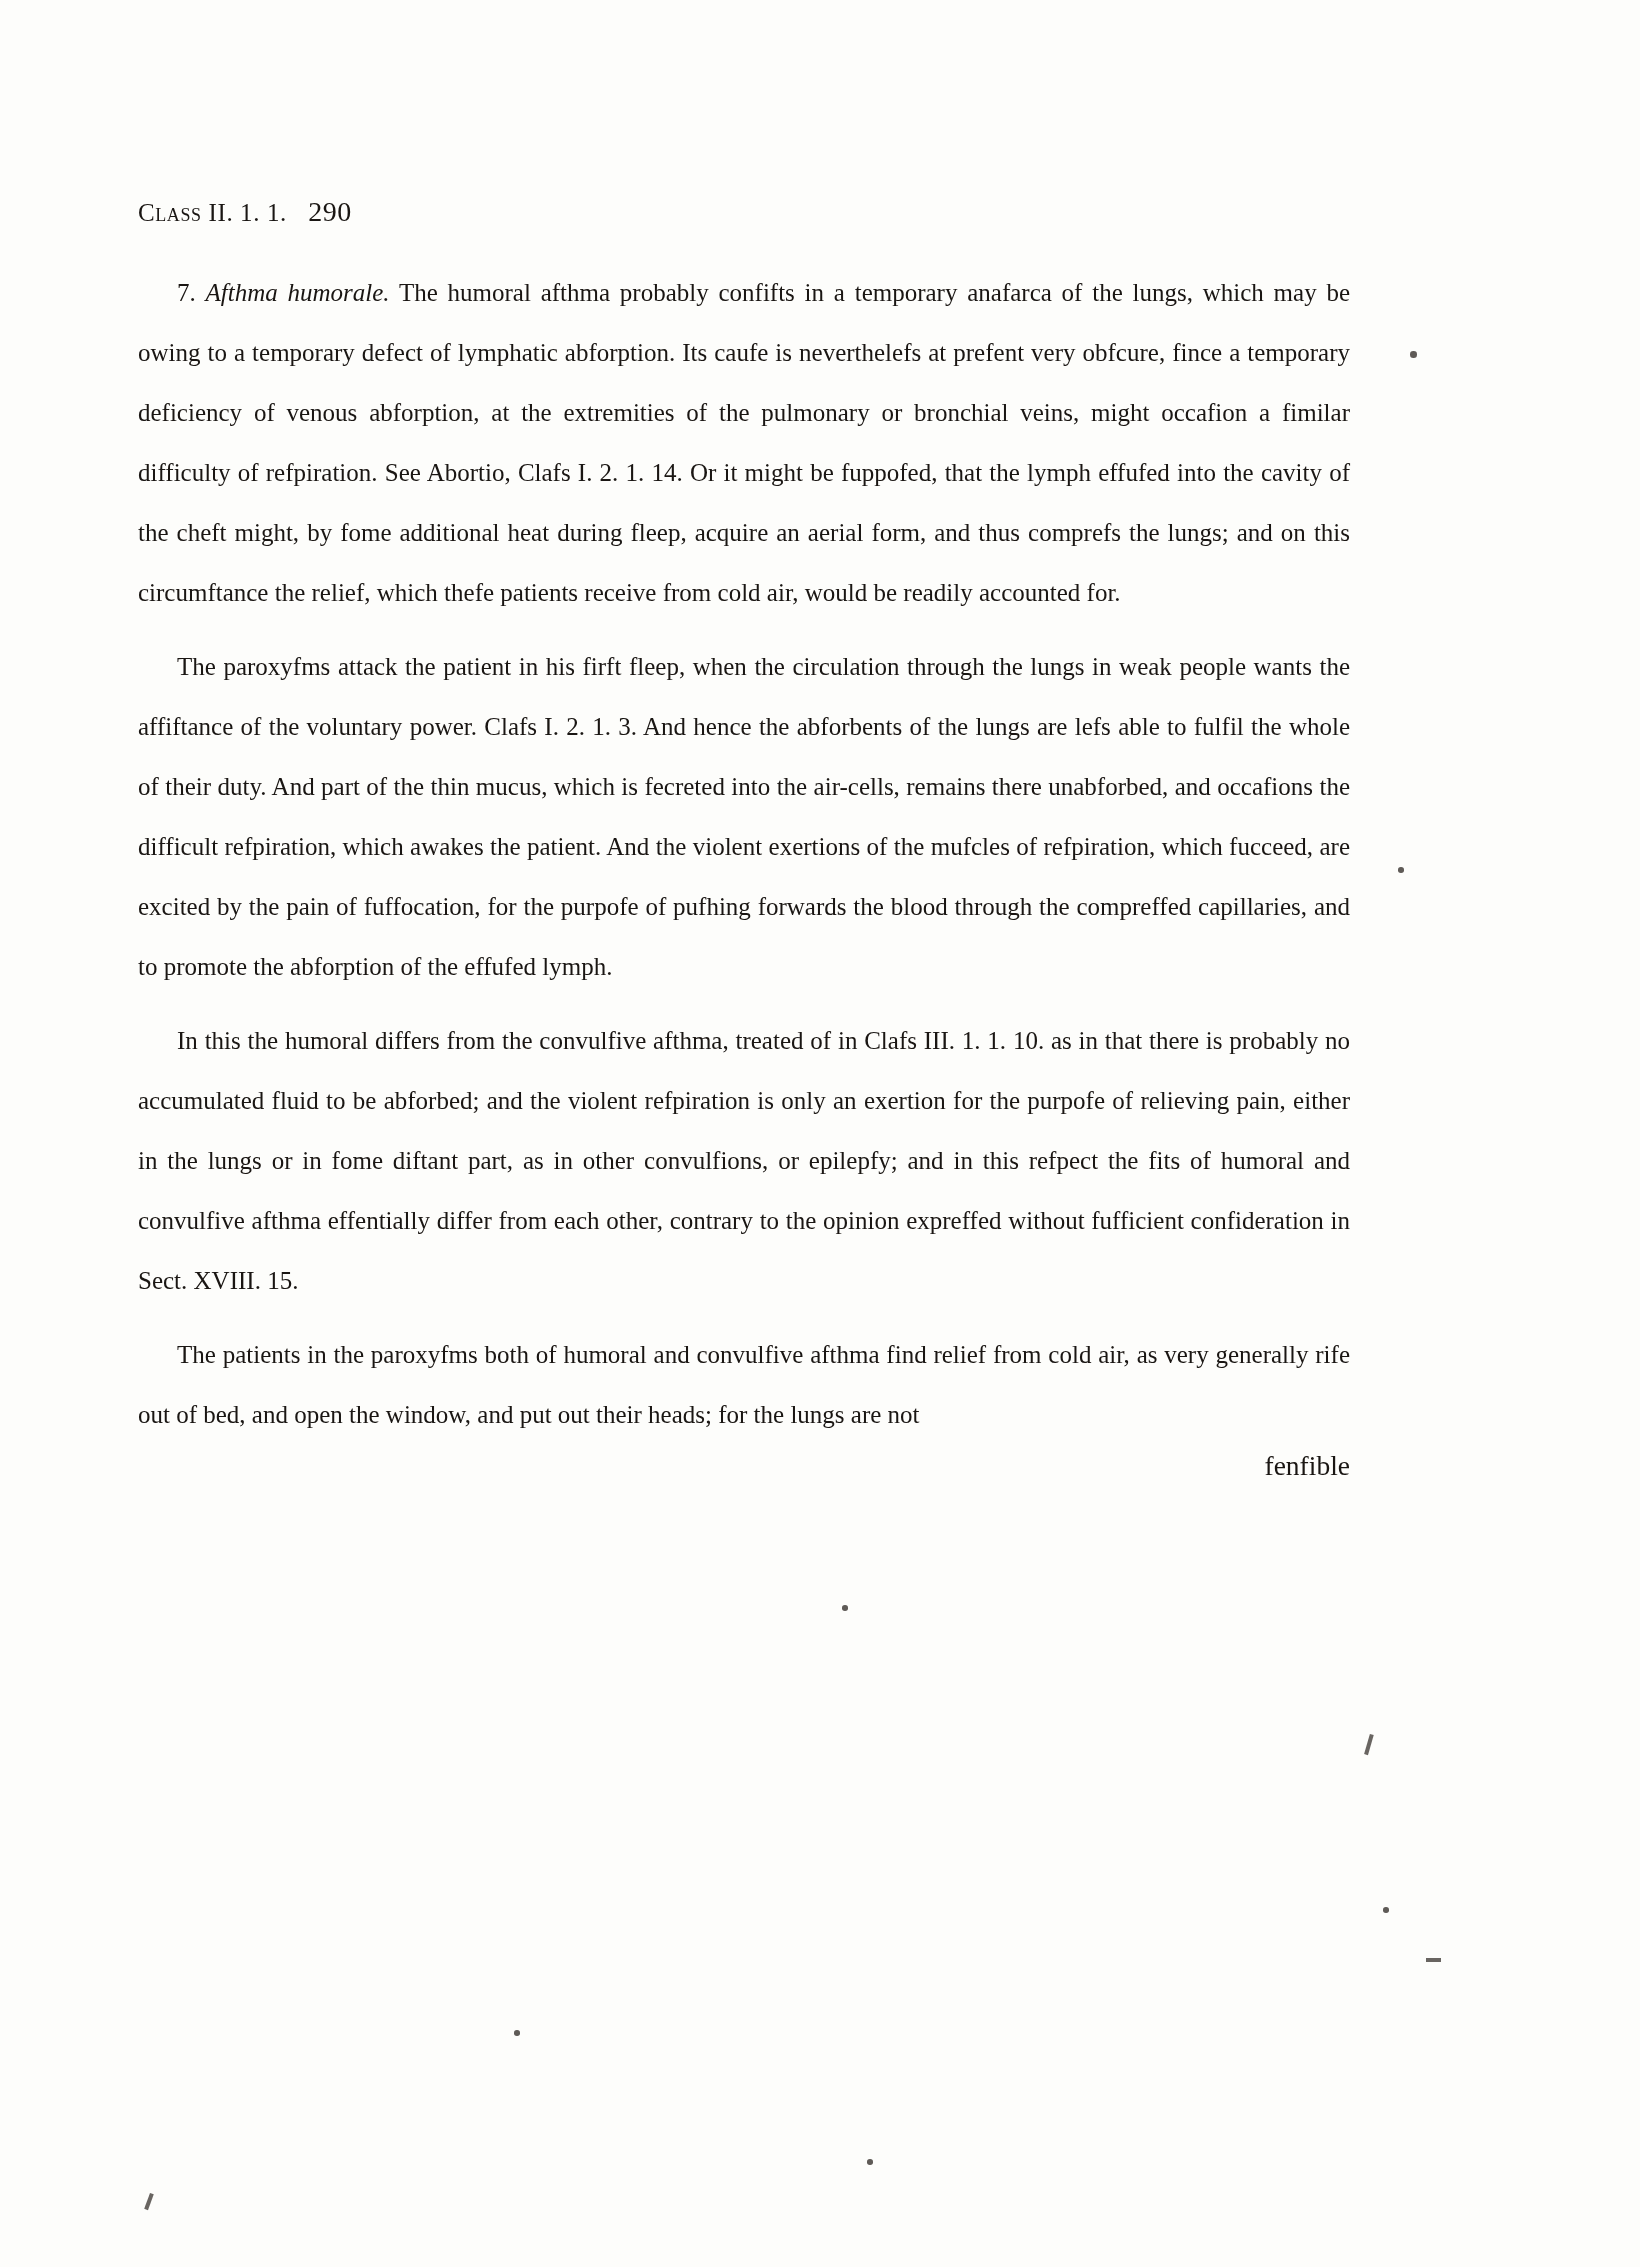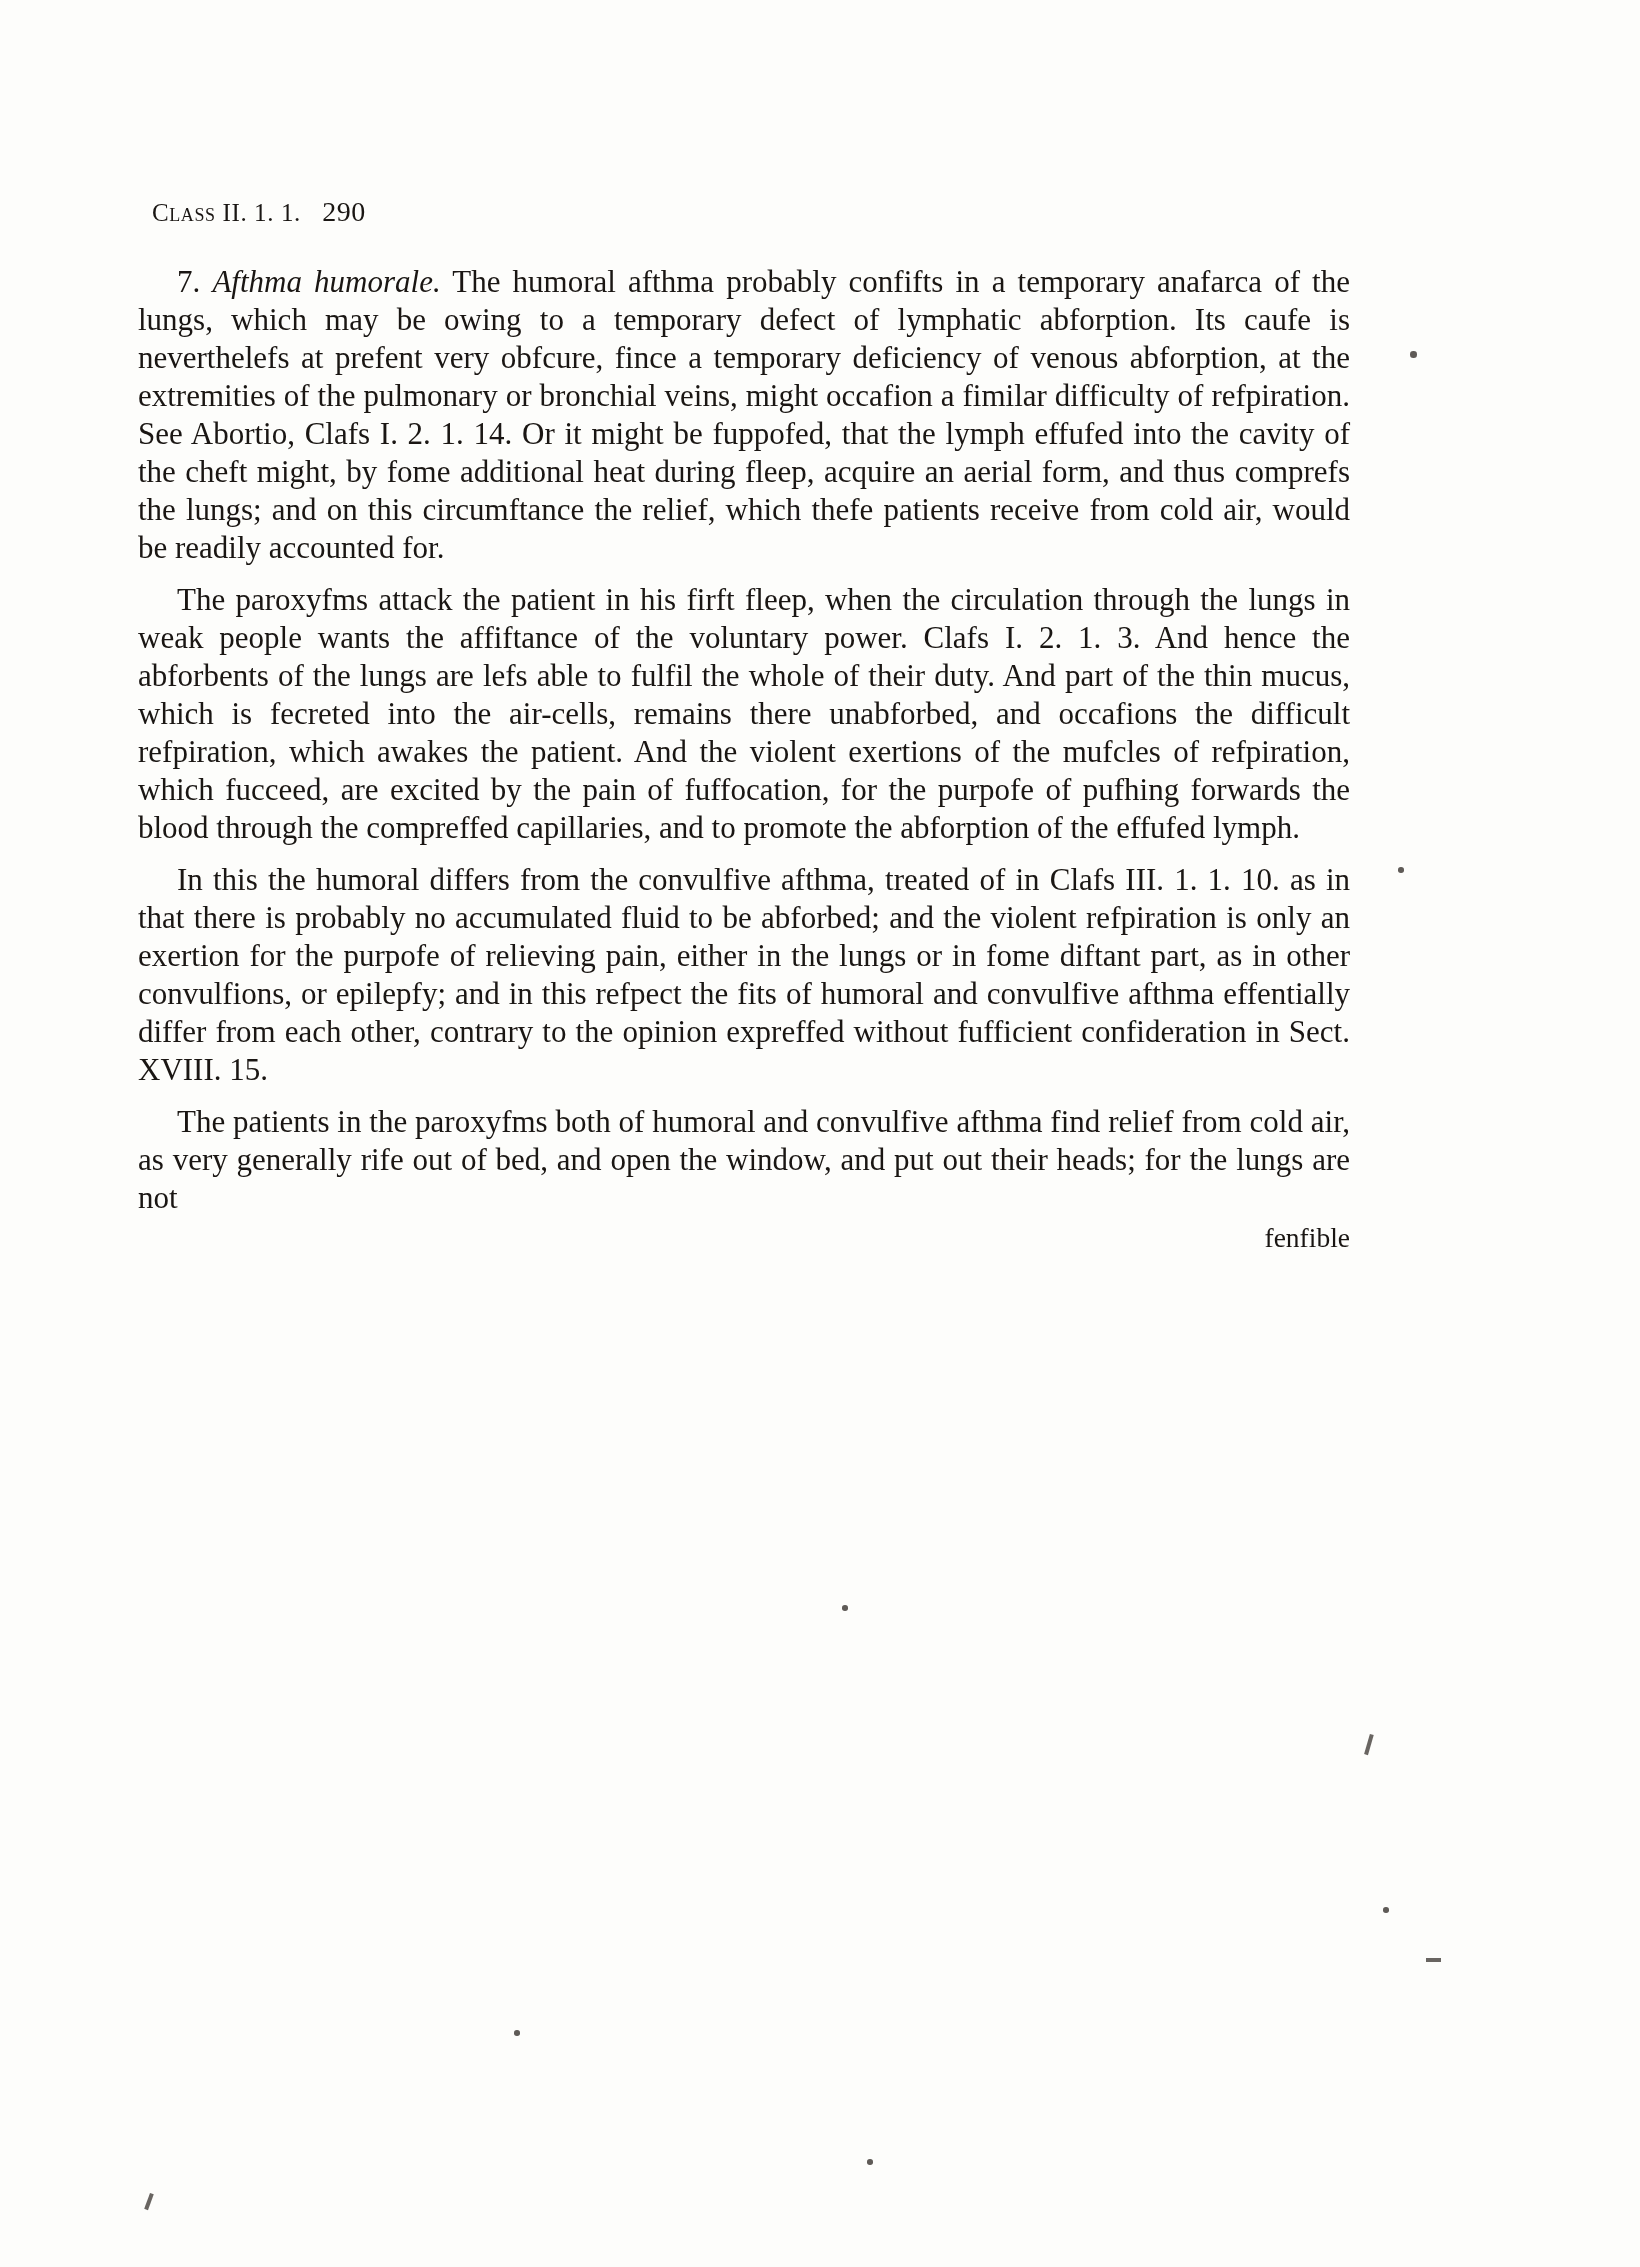--- a/index.html
+++ b/index.html
@@ -27,21 +27,20 @@
     left: 138px;
     top: 196px;
     width: 1212px;
   }
   
   .runhead {
     display: flex;
     align-items: baseline;
     width: 100%;
     margin-bottom: 35px;
-    margin-left: 14px;
   }
   .runhead .class-label {
     font-variant: small-caps;
     font-size: 25px;
     letter-spacing: 0.6px;
     white-space: nowrap;
   }
   .runhead .head-title {
     flex: 1;
     text-align: center;
@@ -51,22 +50,22 @@
   }
   .runhead .page-number {
     font-size: 28px;
     letter-spacing: 0.5px;
     white-space: nowrap;
     min-width: 65px;
     text-align: right;
   }
   
   .para {
-    font-size: 31px;
-    line-height: 38px;
+    font-size: 25px;
+    line-height: 60px;
     text-align: justify;
     text-justify: inter-word;
     margin: 0 0 0 0;
     hyphens: none;
   }
   .para + .para { margin-top: 14px; }
   .indent { display: inline-block; width: 39px; }
   .it { font-style: italic; }
   .last-line-right {
     text-align: right;

